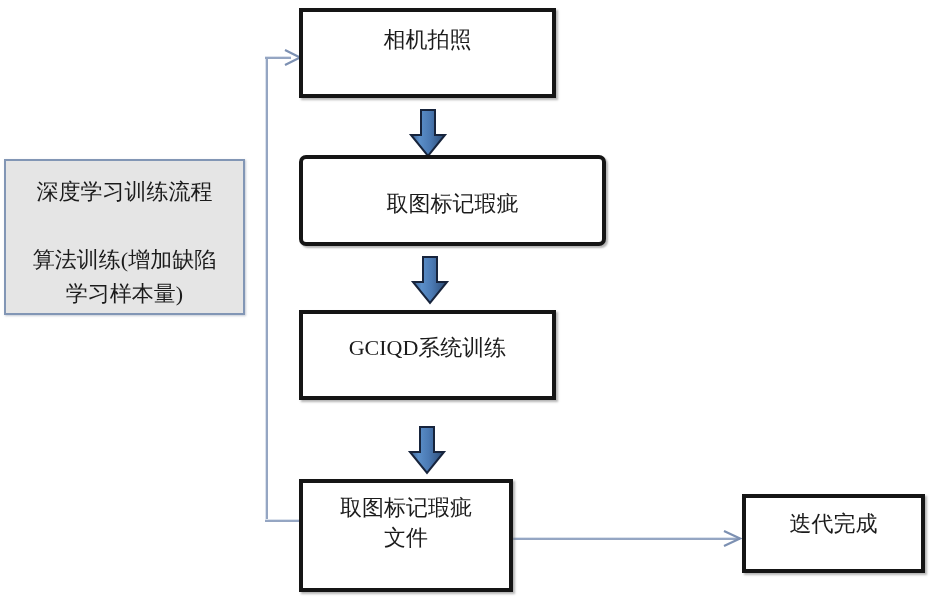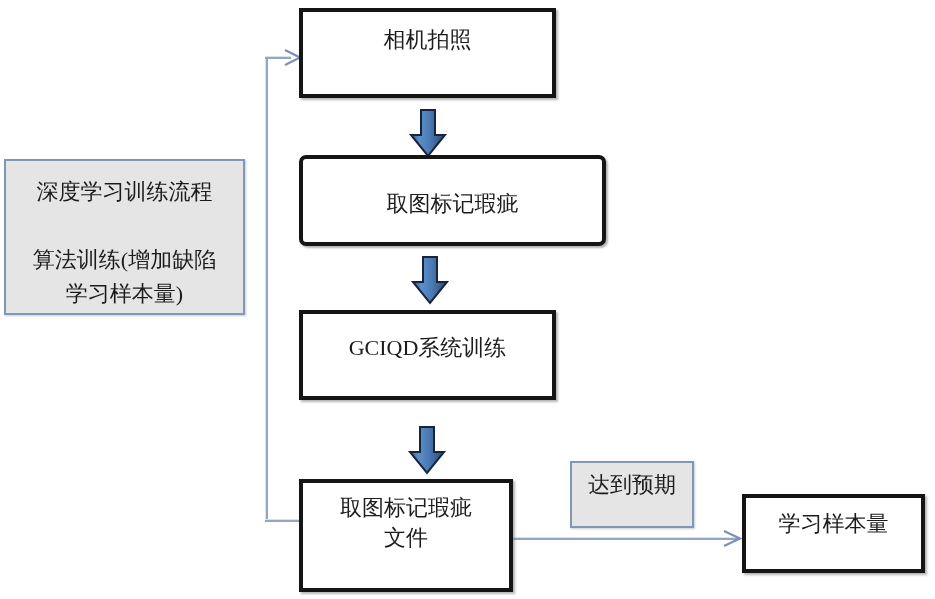--- a/index.html
+++ b/index.html
@@ -133,21 +133,18 @@
       </linearGradient>
     </defs>
     <polygon points="13,2 27,2 27,27 37,27 20,48 3,27 13,27" fill="url(#ag3)" stroke="#17243c" stroke-width="2"></polygon>
   </svg>
 
   <div class="box-thick" style="left:299px; top:479px; width:214px; height:113px; padding-top:10px;">
     <span class="label">取图标记瑕疵
 文件</span>
   </div>
 
-  <div class="box-thin" style="left:570px; top:461px; width:124px; height:67px; padding-top:5px;">
-    <span class="label">达到预期</span>
-  </div>
 
   <div class="box-thick" style="left:742px; top:494px; width:183px; height:79px; padding-top:11px;">
-    <span class="label">学习样本量</span>
+    <span class="label">迭代完成</span>
   </div>
 
 </div>
 
 </body></html>

